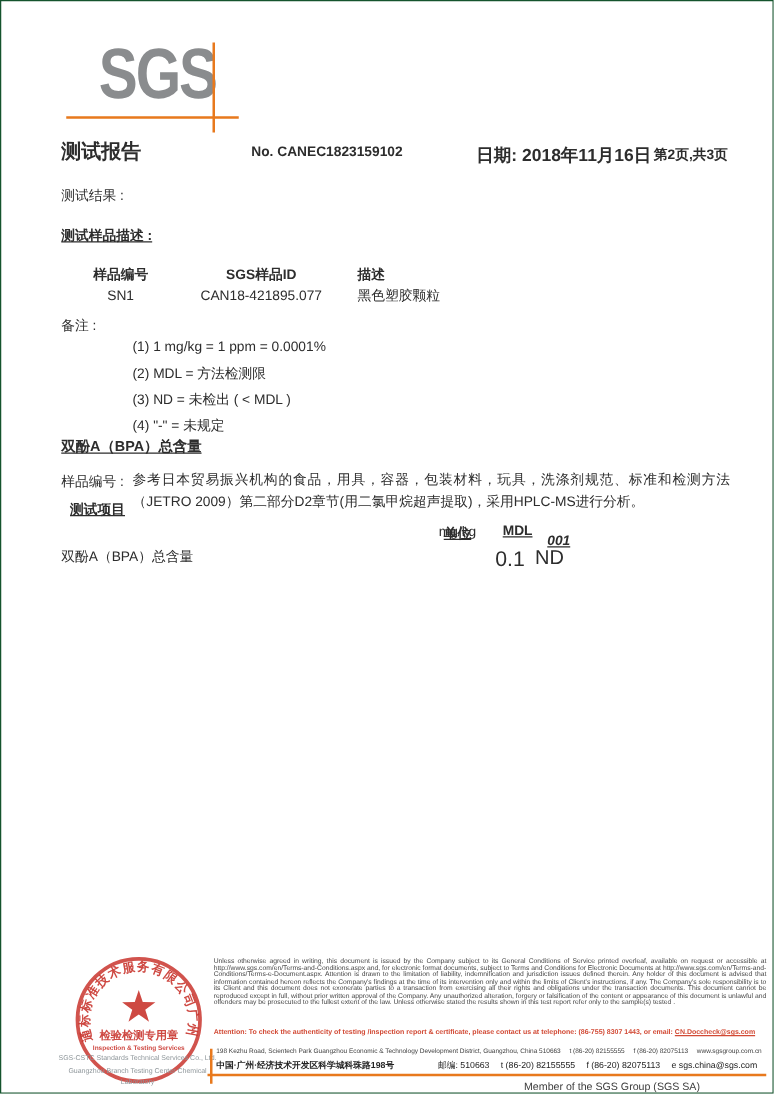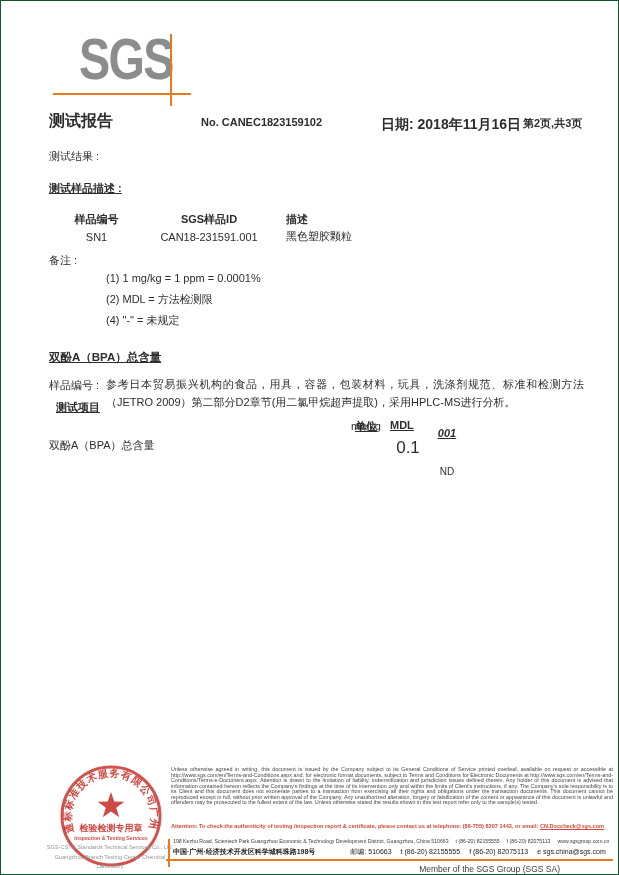--- a/index.html
+++ b/index.html
@@ -38,26 +38,26 @@
   .sample-table .c3{text-align:left;padding-left:12px;}
   .sample-table .th{font-weight:bold;}
   .notes-label{position:absolute;left:48px;top:252px;}
   .notes{position:absolute;left:105px;top:267px;font-size:11px;}
   .notes .note{height:21px;line-height:21px;}
   .bpa-heading{position:absolute;left:48px;top:349px;font-size:11.5px;font-weight:bold;text-decoration:underline;}
   .method-label{position:absolute;left:48px;top:377px;}
   .method-text{position:absolute;left:105px;top:375px;width:478px;font-size:11px;line-height:1.62;text-align:justify;}
   .rt-item-h{position:absolute;left:55px;top:399px;font-size:11px;font-weight:bold;text-decoration:underline;}
   .rt-unit-h{position:absolute;left:343px;top:418px;width:44px;text-align:center;font-size:11px;font-weight:bold;text-decoration:underline;}
-  .rt-mdl-h{position:absolute;left:389px;top:418px;width:36px;text-align:left;font-size:11px;font-weight:bold;text-decoration:underline;}
+  .rt-mdl-h{position:absolute;left:389px;top:418px;width:36px;text-align:right;font-size:11px;font-weight:bold;text-decoration:underline;}
   .rt-smp-h{position:absolute;left:427px;top:426px;width:38px;text-align:center;font-size:11px;font-weight:bold;font-style:italic;text-decoration:underline;}
   .rt-item{position:absolute;left:48px;top:437px;font-size:11px;}
   .rt-unit{position:absolute;left:343px;top:419px;width:44px;text-align:center;font-size:11px;}
   .rt-mdl{position:absolute;left:389px;top:437px;width:36px;text-align:center;font-size:17px;}
-  .rt-smp{position:absolute;left:427px;top:437px;width:38px;text-align:center;font-size:10px;margin-top:28px;}
+  .rt-smp{position:absolute;left:427px;top:437px;width:38px;text-align:left;font-size:16px;}
   
   .stamp{position:absolute;left:56px;top:761px;}
   .company-lines{position:absolute;left:40px;top:842px;width:138px;text-align:center;
     font-size:5.6px;line-height:1.7;color:#8f979b;}
   .disclaimer{position:absolute;left:170px;top:766px;width:442px;
     font-size:5.4px;line-height:5.5px;text-align:justify;color:#474747;}
   .attention{position:absolute;left:170px;top:822px;width:442px;
     font-size:5.6px;line-height:6px;font-weight:bold;color:#d24a35;}
   .attention .email{text-decoration:underline;}
   .addr-row-en{position:absolute;left:172px;top:837px;width:440px;display:flex;gap:7px;
@@ -87,29 +87,30 @@
   <div class="lbl sample-desc-label">测试样品描述 :</div>
 
   <div class="sample-table">
     <div class="tr">
       <div class="c1 th">样品编号</div>
       <div class="c2 th">SGS样品ID</div>
       <div class="c3 th">描述</div>
     </div>
     <div class="tr">
       <div class="c1">SN1</div>
-      <div class="c2">CAN18-231591.001</div>
+      <div class="c2">CAN18-421895.077</div>
       <div class="c3">黑色塑胶颗粒</div>
     </div>
   </div>
 
   <div class="lbl notes-label">备注 :</div>
   <div class="notes">
     <div class="note">(1) 1 mg/kg = 1 ppm = 0.0001%</div>
     <div class="note">(2) MDL = 方法检测限</div>
+    <div class="note">(3) ND = 未检出 ( &lt; MDL )</div>
     <div class="note">(4) "-" = 未规定</div>
   </div>
 
   <div class="bpa-heading">双酚A（BPA）总含量</div>
   <div class="lbl method-label">样品编号 :</div>
   <div class="method-text">参考日本贸易振兴机构的食品，用具，容器，包装材料，玩具，洗涤剂规范、标准和检测方法（JETRO 2009）第二部分D2章节(用二氯甲烷超声提取)，采用HPLC-MS进行分析。</div>
 
   <div class="rt-item-h">测试项目</div>
   <div class="rt-unit-h">单位</div>
   <div class="rt-mdl-h">MDL</div>

